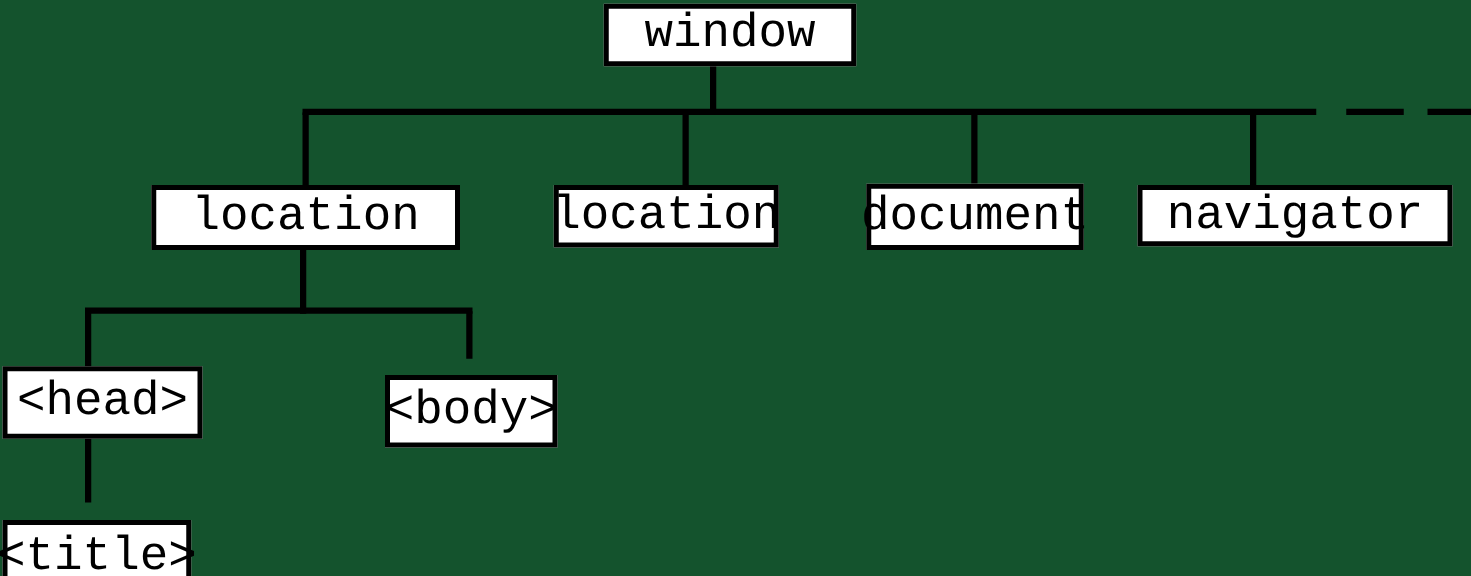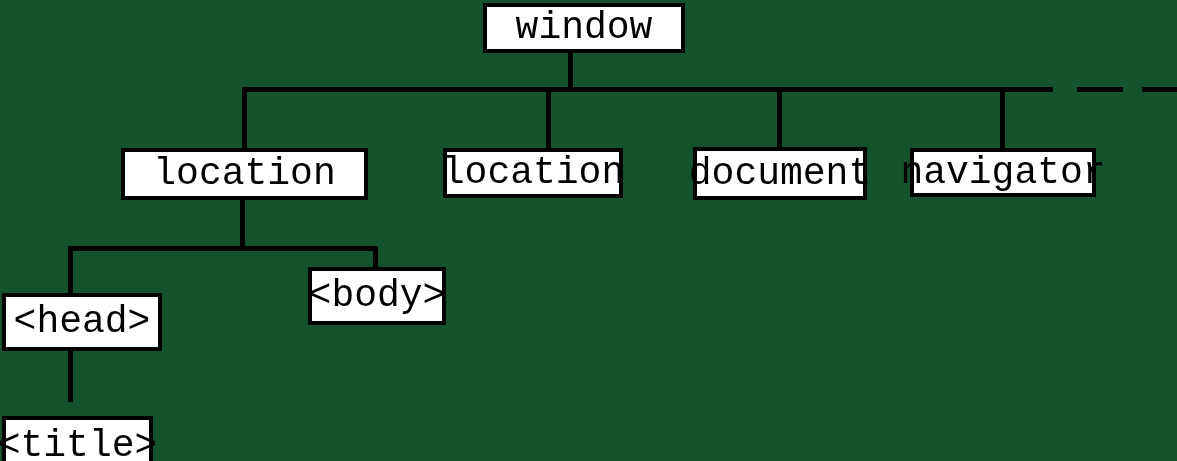--- a/index.html
+++ b/index.html
@@ -49,18 +49,18 @@
   <div class="line" style="left:240px; top:198px; width:5px;   height:53px"></div>
   <div class="line" style="left:68px;  top:246px; width:310px; height:5px"></div>
   <div class="line" style="left:68px;  top:249px; width:5px;   height:46px"></div>
   <div class="line" style="left:373px; top:249px; width:5px;   height:38px"></div>
   <div class="line" style="left:68px;  top:349px; width:5px;   height:53px"></div>
 
   <div class="node" style="left:483px; top:3px;   width:202px; height:50px">window</div>
   <div class="node" style="left:121px; top:148px; width:247px; height:52px">location</div>
   <div class="node" style="left:443px; top:148px; width:180px; height:50px">location</div>
   <div class="node" style="left:693px; top:147px; width:174px; height:53px">document</div>
-  <div class="node" style="left:910px; top:148px; width:186px; height:49px">navigator</div>
+  <div class="node" style="left:910px; top:148px; width:252px; height:49px">navigator</div>
   <div class="node" style="left:2px;   top:293px; width:160px; height:58px">&lt;head&gt;</div>
-  <div class="node" style="left:308px; top:267px; width:138px; height:58px">&lt;body&gt;</div>
+  <div class="node" style="left:308px; top:300px; width:138px; height:58px">&lt;body&gt;</div>
   <div class="node" style="left:2px;   top:416px; width:151px; height:59px">&lt;title&gt;</div>
 
 </div>
 
 </body></html>

